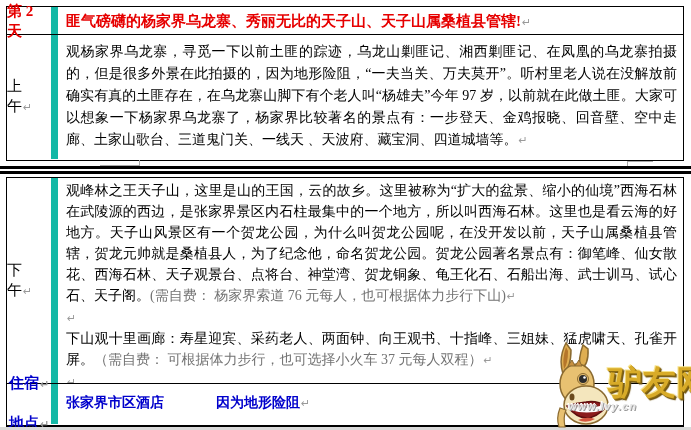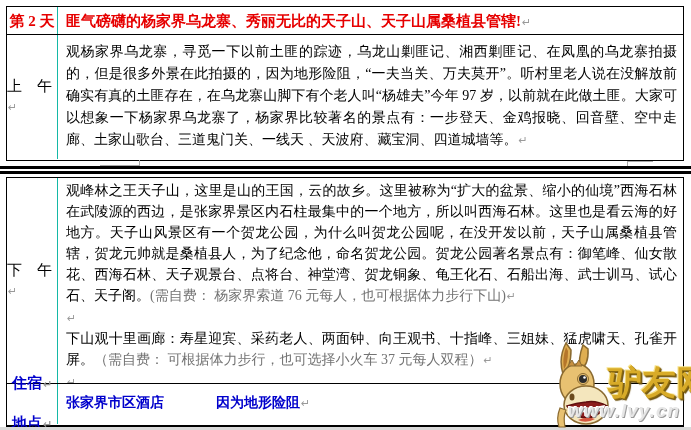--- a/index.html
+++ b/index.html
@@ -11,21 +11,21 @@
   .page{position:absolute;left:0;top:0;width:691px;height:430px;background:#fff;}
   .tbl{position:absolute;left:6px;width:678px;border:1px solid #000;box-sizing:border-box;background:#fff;}
   .tbl-upper{top:6px;height:155px;}
   .tbl-lower{top:177px;height:250px;border-bottom-width:2px;}
   .row{display:flex;box-sizing:border-box;}
   .row-header{height:28px;border-bottom:1px solid #000;}
   .row-morning{height:124px;}
   .row-afternoon{height:206px;border-bottom:1px solid #000;}
   .row-accommodation{height:40px;}
   .cell-label{
-    width:51px;min-width:51px;border-right:1px solid #14b8a6;box-sizing:border-box;
+    width:51px;min-width:51px;border-right:7px solid #14b8a6;box-sizing:border-box;
     display:flex;flex-direction:column;align-items:center;justify-content:center;
     font-size:15px;color:#000;line-height:20px;
   }
   .cell-content{
     flex:1;padding:2px 6px 0 8px;font-size:14px;line-height:21px;
     color:#000;text-align:justify;overflow:hidden;box-sizing:border-box;
   }
   .day-label{color:#e60000;font-weight:bold;font-size:15px;}
   .title-text{color:#e60000;font-weight:bold;font-size:15px;line-height:26px;}
   .row-header .cell-content{padding-top:1px;}
@@ -52,21 +52,21 @@
     position:absolute;left:34px;top:18px;width:108px;
     font-family:"Liberation Sans","DejaVu Sans",sans-serif;
     font-size:34px;font-weight:bold;letter-spacing:0px;color:#d8ab28;
     text-shadow:1px 1px 0 #8a6a10,2px 2px 1px #6b4f0a,-1px -1px 0 #f7e38c;
     white-space:nowrap;
     padding-left:24px;
   }
   .logo-url{
     position:absolute;left:18px;top:58px;width:124px;
     font-family:"Liberation Sans","DejaVu Sans",sans-serif;
-    font-size:19px;font-weight:bold;font-style:italic;letter-spacing:1px;
+    font-size:11px;font-weight:bold;font-style:italic;letter-spacing:1px;
     color:#e6e6e6;text-shadow:1px 1px 0 #9a9a9a,-1px -1px 0 #ffffff;
     white-space:nowrap;
   }
 </style>
 </head>
 <body>
 
 <div class="page">
 
   <div class="tbl tbl-upper">

